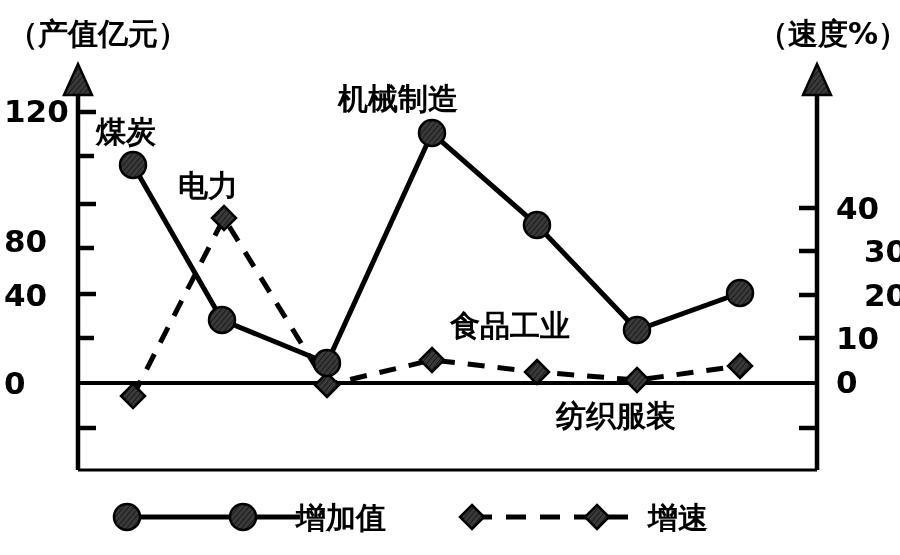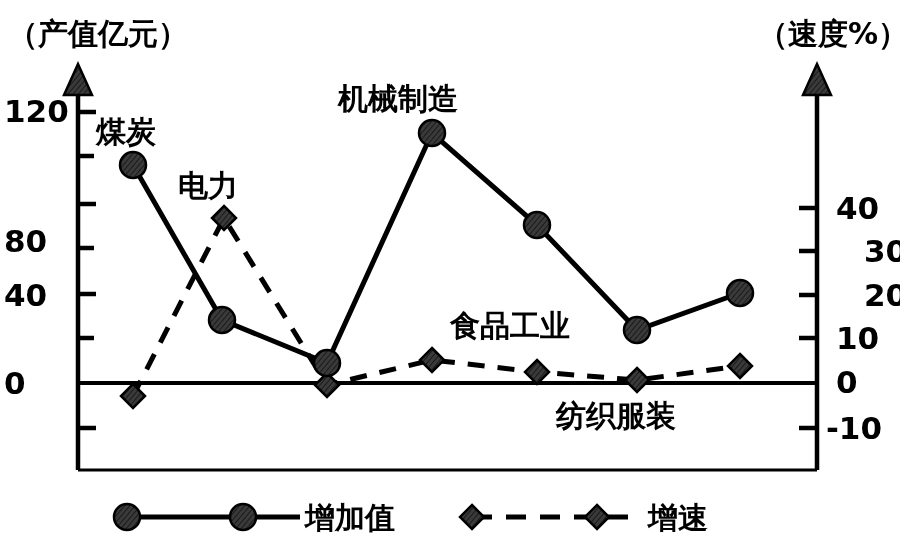--- a/index.html
+++ b/index.html
@@ -63,29 +63,28 @@
   <div class="tick-label tick-left" style="left:4px;top:93px;">120</div>
   <div class="tick-label tick-left" style="left:4px;top:187px;margin-top:36px;">80</div>
   <div class="tick-label tick-left" style="left:4px;top:277px;">40</div>
   <div class="tick-label tick-left" style="left:4px;top:365px;">0</div>
 
   <div class="tick-label tick-right" style="left:836px;top:190px;">40</div>
   <div class="tick-label tick-right" style="left:836px;top:233px;margin-left:28px;">30</div>
   <div class="tick-label tick-right" style="left:864px;top:277px;">20</div>
   <div class="tick-label tick-right" style="left:836px;top:320px;">10</div>
   <div class="tick-label tick-right" style="left:836px;top:364px;">0</div>
-  <div class="tick-label tick-right" style="left:826px;top:410px;">-10</div>
 
   <div class="series-label" style="left:96px;top:112px;">煤炭</div>
   <div class="series-label" style="left:178px;top:166px;">电力</div>
   <div class="series-label" style="left:338px;top:79px;">机械制造</div>
   <div class="series-label" style="left:450px;top:306px;">食品工业</div>
   <div class="series-label" style="left:556px;top:396px;">纺织服装</div>
 
-  <div class="legend-text" style="left:305px;top:498px;">增加值</div>
+  <div class="legend-text" style="left:296px;top:498px;">增加值</div>
   <div class="legend-text" style="left:648px;top:498px;">增速</div>
 
   <svg id="plot" viewBox="0 0 900 555">
     <defs>
       <pattern id="hatch" width="4" height="4" patternUnits="userSpaceOnUse" patternTransform="rotate(40)">
         <rect width="4" height="4" fill="#3a3a3a"></rect>
         <line x1="0" y1="0" x2="0" y2="4" stroke="#111" stroke-width="1.6"></line>
       </pattern>
     </defs>
 

